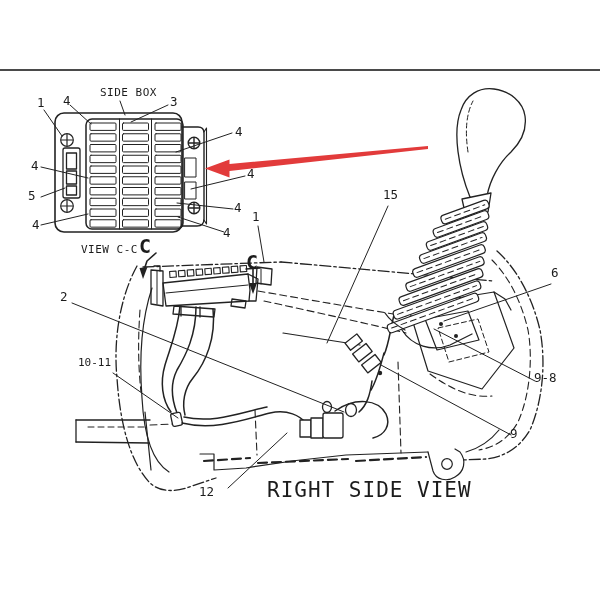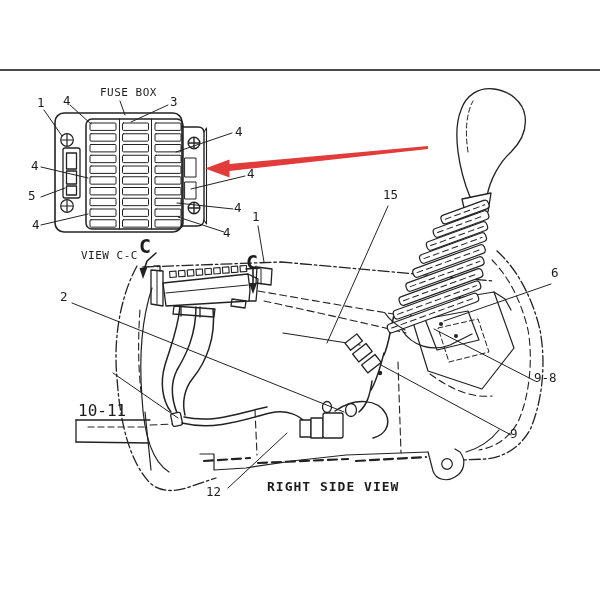--- a/index.html
+++ b/index.html
@@ -1,24 +1,24 @@
 <!DOCTYPE html>
 <html><head>
 <meta charset="utf-8">
 <style>
   html,body{margin:0;padding:0;background:#fff;}
   .stage{position:relative;width:600px;height:600px;background:#ffffff;overflow:hidden;
          font-family:"DejaVu Sans Mono",monospace;}
   .art{position:absolute;left:0;top:0;}
   .lbl{position:absolute;font:12.5px "DejaVu Sans Mono",monospace;color:#1c1c1c;
        white-space:pre;line-height:1;}
-  .lbl.small{font-size:16px;margin-top:46px;}
+  .lbl.small{font-size:11px;}
   .lbl.cmark{font-size:20px;font-weight:bold;}
   .lbl.view-caption{font-size:11px;letter-spacing:0.5px;}
-  .lbl.main-caption{font-size:13px;letter-spacing:1px;font-weight:bold;}
+  .lbl.main-caption{font-size:21px;letter-spacing:1px;font-weight:normal;}
 </style>
 </head>
 <body>
 
 <div class="stage">
 
   <svg class="art" width="600" height="600" viewBox="0 0 600 600" fill="none" stroke="#222" stroke-width="1.2" stroke-linecap="round" stroke-linejoin="round">
 
     <line x1="0" y1="70" x2="600" y2="70" stroke="#4a4a4a" stroke-width="1.8"></line>
 
@@ -264,29 +264,29 @@
   <span class="lbl" style="left:37px;top:97px">1</span>
   <span class="lbl" style="left:63px;top:95px">4</span>
   <span class="lbl" style="left:170px;top:96px">3</span>
   <span class="lbl" style="left:235px;top:126px">4</span>
   <span class="lbl" style="left:247px;top:168px">4</span>
   <span class="lbl" style="left:31px;top:160px">4</span>
   <span class="lbl" style="left:28px;top:190px">5</span>
   <span class="lbl" style="left:32px;top:219px">4</span>
   <span class="lbl" style="left:234px;top:202px">4</span>
   <span class="lbl" style="left:223px;top:227px">4</span>
-  <span class="lbl view-caption" style="left:100px;top:87px">FUSE BOX</span>
-  <span class="lbl view-caption" style="left:81px;top:250px">VIEW C-C</span>
+  <span class="lbl view-caption" style="left:100px;top:87px">SIDE BOX</span>
+  <span class="lbl view-caption" style="left:81px;top:244px">VIEW C-C</span>
 
   <span class="lbl cmark" style="left:139px;top:236px">C</span>
   <span class="lbl cmark" style="left:246px;top:252px">C</span>
 
   <span class="lbl" style="left:252px;top:211px">1</span>
   <span class="lbl" style="left:383px;top:189px">15</span>
   <span class="lbl" style="left:60px;top:291px">2</span>
   <span class="lbl small" style="left:78px;top:357px">10-11</span>
-  <span class="lbl" style="left:206px;top:486px">12</span>
+  <span class="lbl" style="left:199px;top:486px">12</span>
   <span class="lbl" style="left:510px;top:428px">9</span>
   <span class="lbl" style="left:534px;top:372px">9-8</span>
   <span class="lbl" style="left:551px;top:267px">6</span>
 
   <span class="lbl main-caption" style="left:267px;top:480px">RIGHT SIDE VIEW</span>
 </div>
 
 </body></html>

